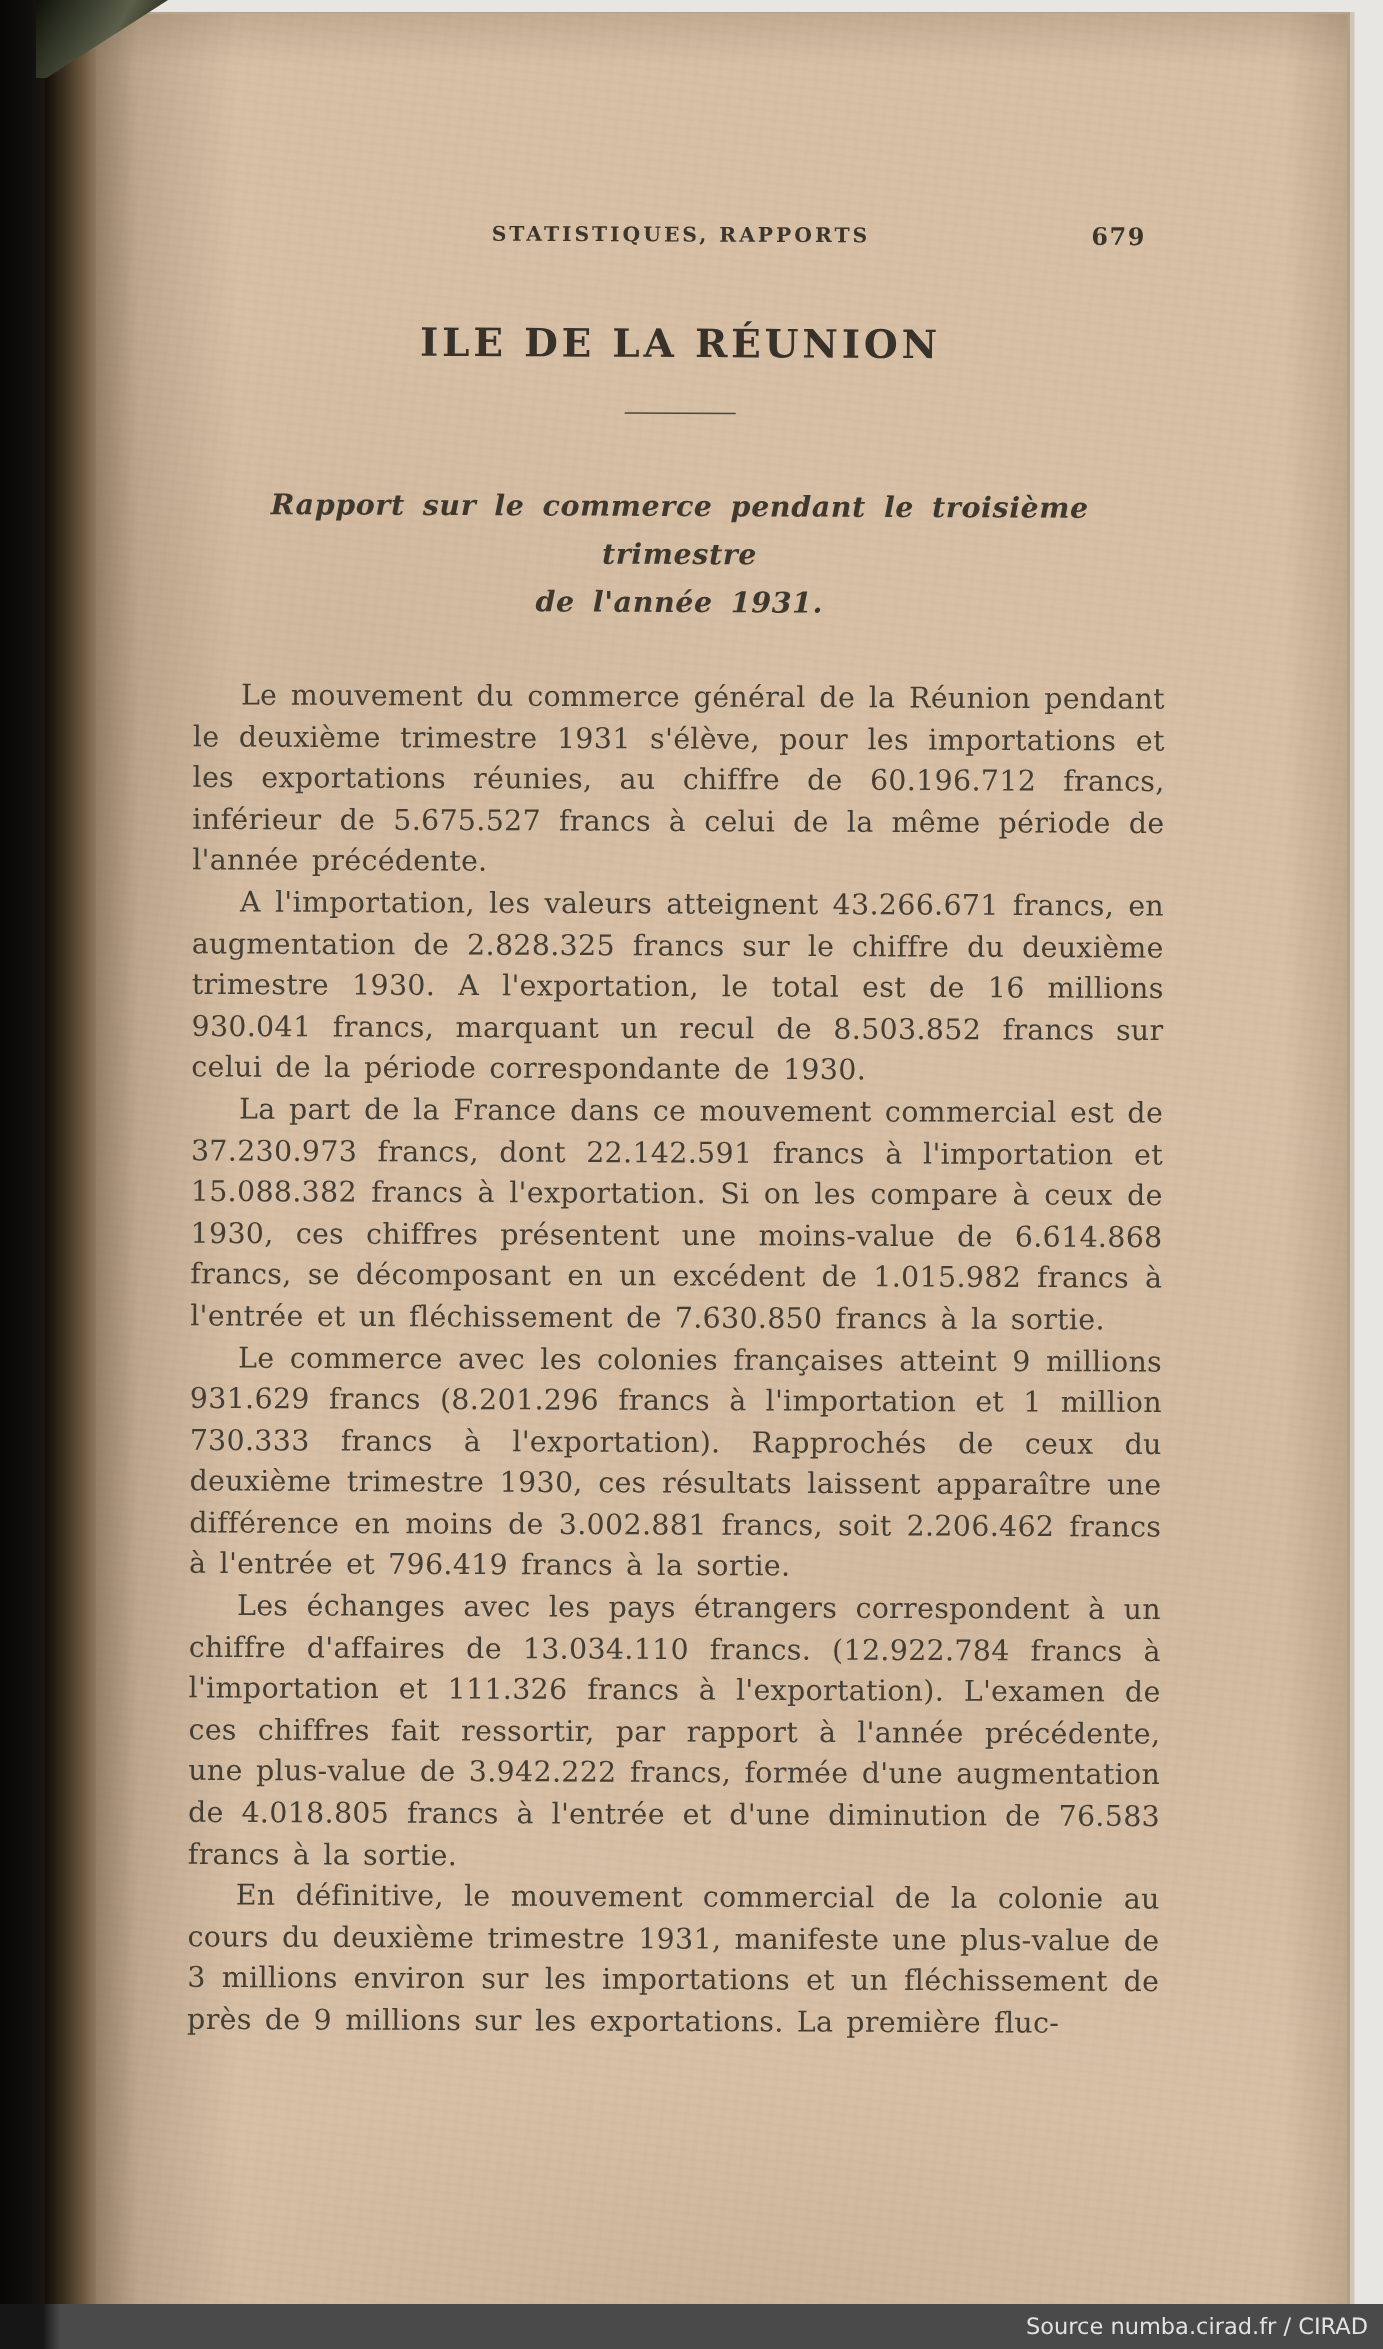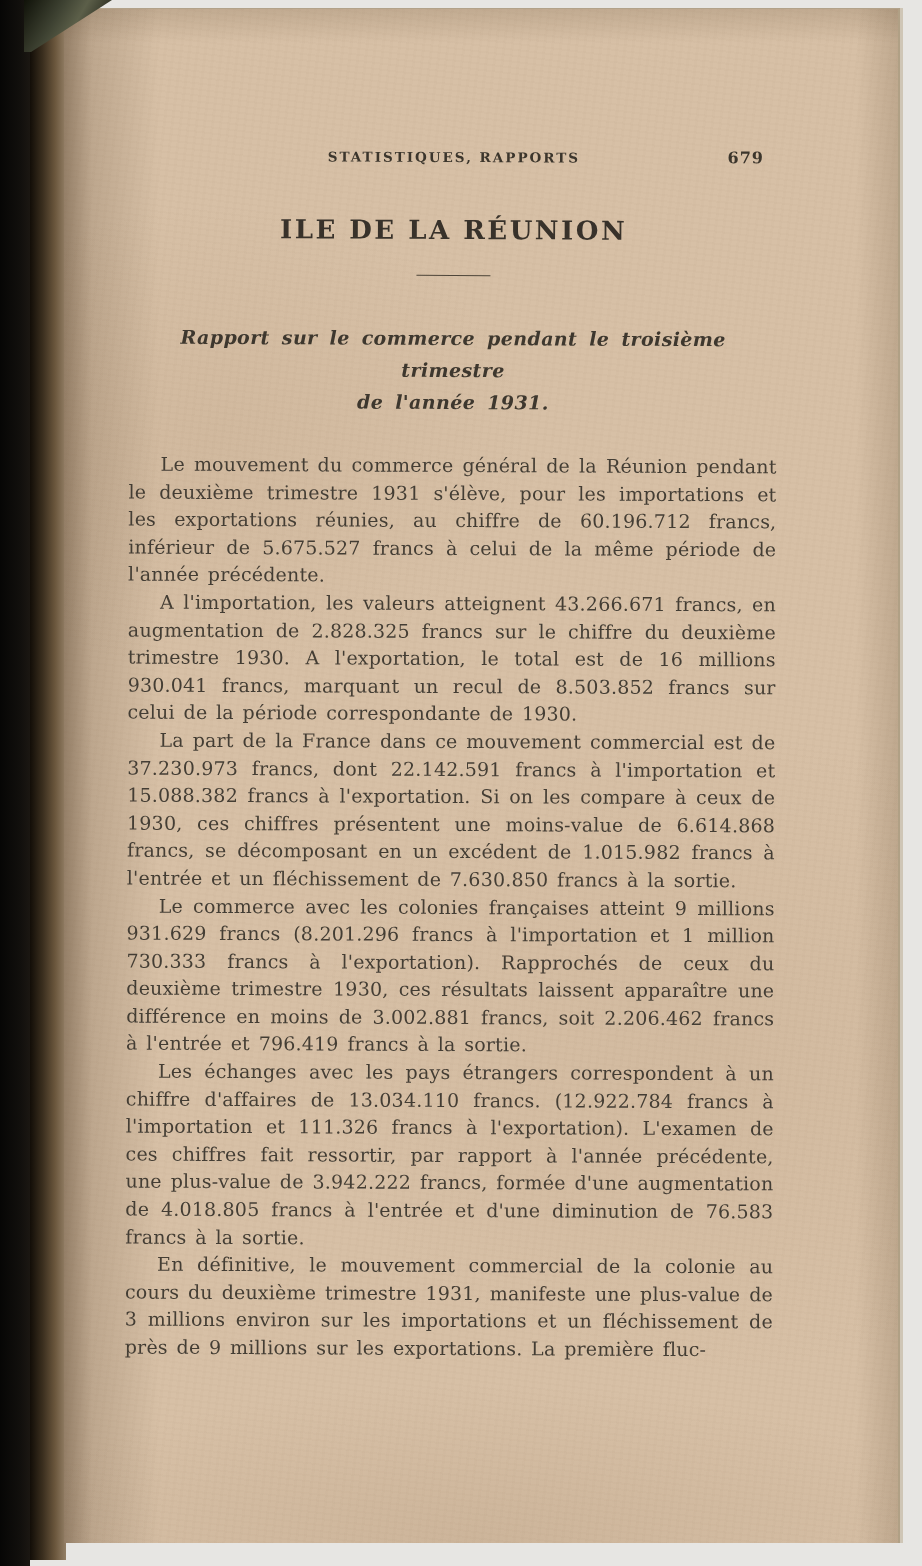--- a/index.html
+++ b/index.html
@@ -181,14 +181,17 @@
         <p>Les échanges avec les pays étrangers correspondent à un chiffre d'affaires de 13.034.110 francs. (12.922.784 francs à l'importation et 111.326 francs à l'exportation). L'examen de ces chiffres fait ressortir, par rapport à l'année précédente, une plus-value de 3.942.222 francs, formée d'une augmentation de 4.018.805 francs à l'entrée et d'une diminution de 76.583 francs à la sortie.</p>
         <p>En définitive, le mouvement commercial de la colonie au cours du deuxième trimestre 1931, manifeste une plus-value de 3 millions environ sur les importations et un fléchissement de près de 9 millions sur les exportations. La première fluc-</p>
       </div>
 
     </div>
   </div>
 
   <div class="page-edges-top"></div>
   <div class="cover-corner"></div>
 
+  <div class="footer-bar">
+    <span>Source numba.cirad.fr / CIRAD</span>
+  </div>
 
 </div>
 
 </body></html>

